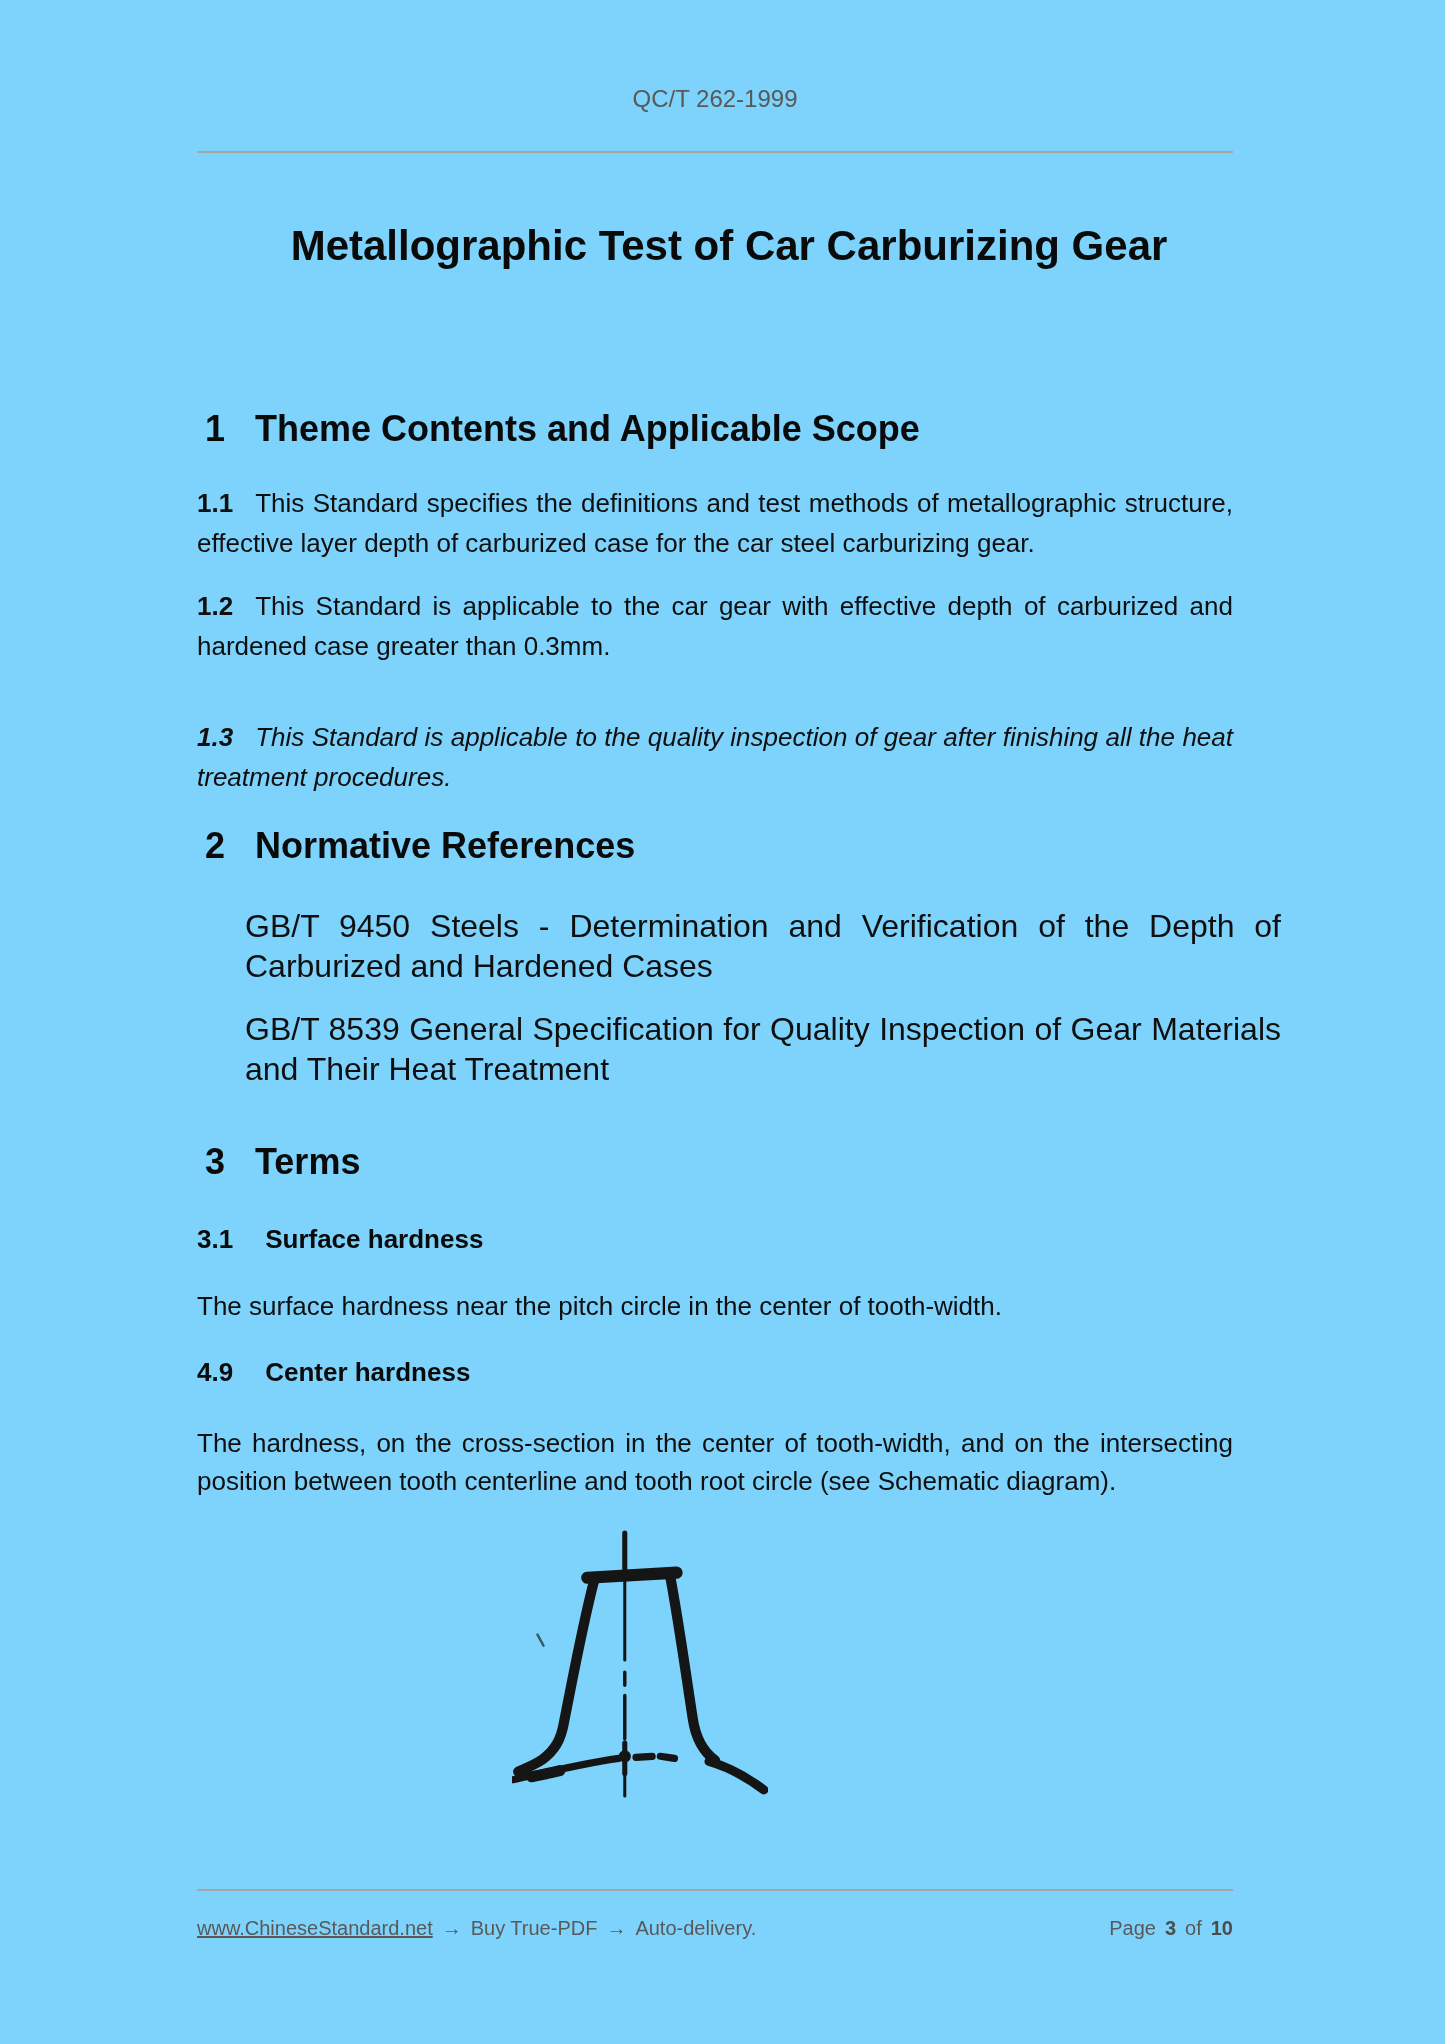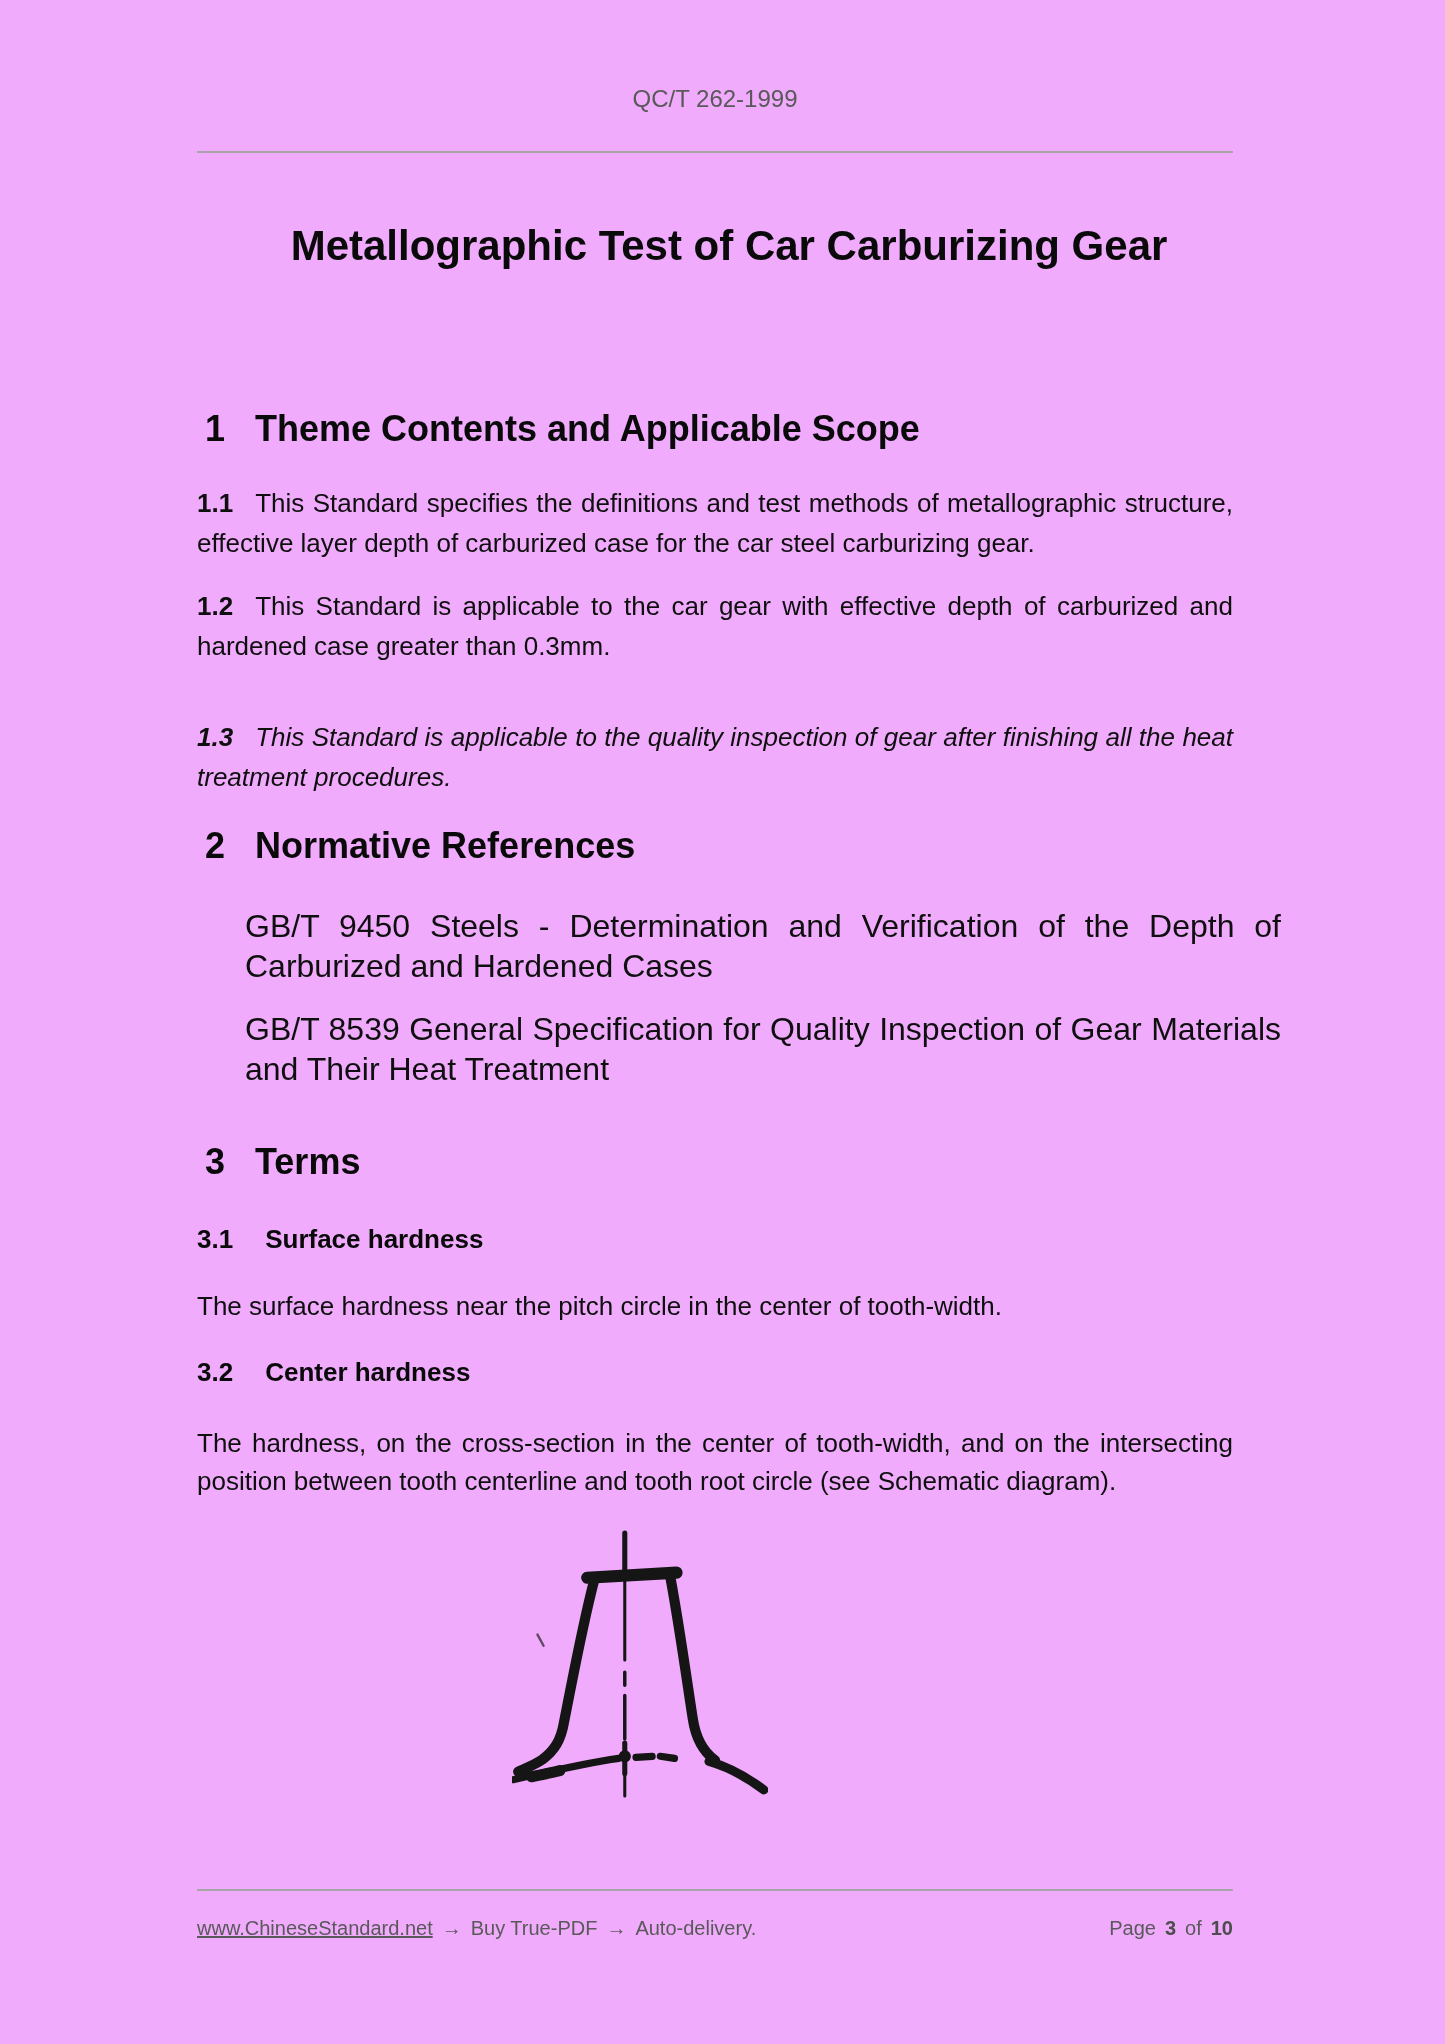--- a/index.html
+++ b/index.html
@@ -1,19 +1,19 @@
 <!DOCTYPE html>
 <html><head>
 <meta charset="utf-8">
 <style>
   html,body{margin:0;padding:0;background:#e9e9e9;}
   .page{
     position:relative;
     width:1445px;height:2044px;
-    background:#f0abfc;
+    background:#7dd3fc;
     font-family:"Liberation Sans", sans-serif;
     color:#111111;
     overflow:hidden;
     margin:0 auto;
   }
   .abs{position:absolute;left:197px;width:1036px;}
   .doc-code{
     top:84px;text-align:center;
     font-size:24px;line-height:30px;color:#595959;
   }
@@ -99,21 +99,21 @@
   <h2 class="abs section-heading sh-3">
     <span class="num">3</span><span>Terms</span>
   </h2>
 
   <h3 class="abs term-heading th-31">
     <span class="num">3.1</span><span>Surface hardness</span>
   </h3>
   <p class="abs term-def td-31">The surface hardness near the pitch circle in the center of tooth-width.</p>
 
   <h3 class="abs term-heading th-32">
-    <span class="num">3.2</span><span>Center hardness</span>
+    <span class="num">4.9</span><span>Center hardness</span>
   </h3>
   <p class="abs term-def td-32">The hardness, on the cross-section in the center of tooth-width, and on the intersecting position between tooth centerline and tooth root circle (see Schematic diagram).</p>
 
   <div class="diagram-wrap">
     <svg width="256" height="270" viewBox="0 0 250 266" xmlns="http://www.w3.org/2000/svg" fill="none" stroke="#151515" stroke-linecap="round" stroke-linejoin="round">
 
       <path d="M110,3 V44" stroke-width="5"></path>
       <path d="M110,44 V128" stroke-width="3"></path>
       <path d="M110,140 V153 M110,163 V206" stroke-width="3.4"></path>
       <path d="M110,210 V240" stroke-width="5"></path>

